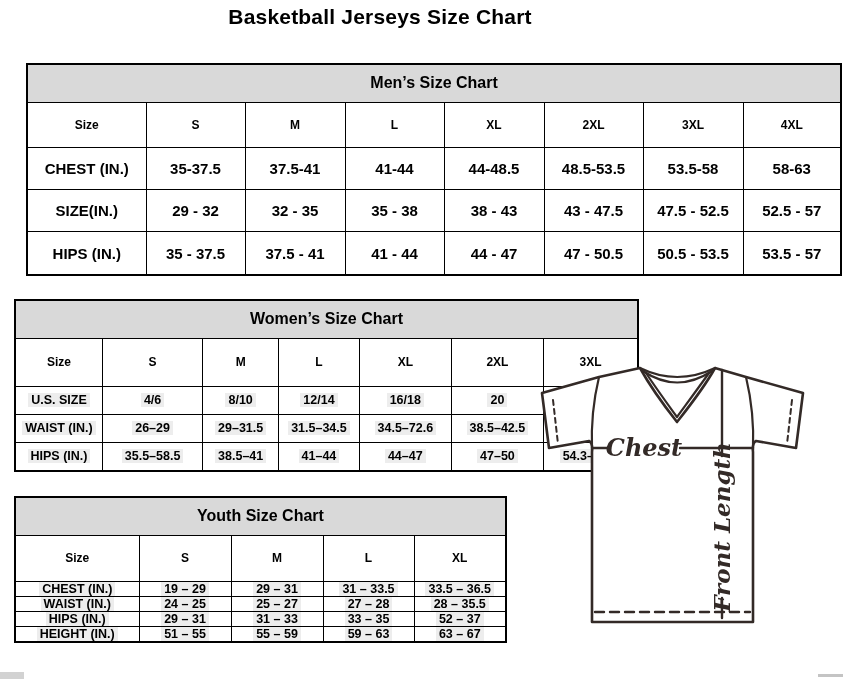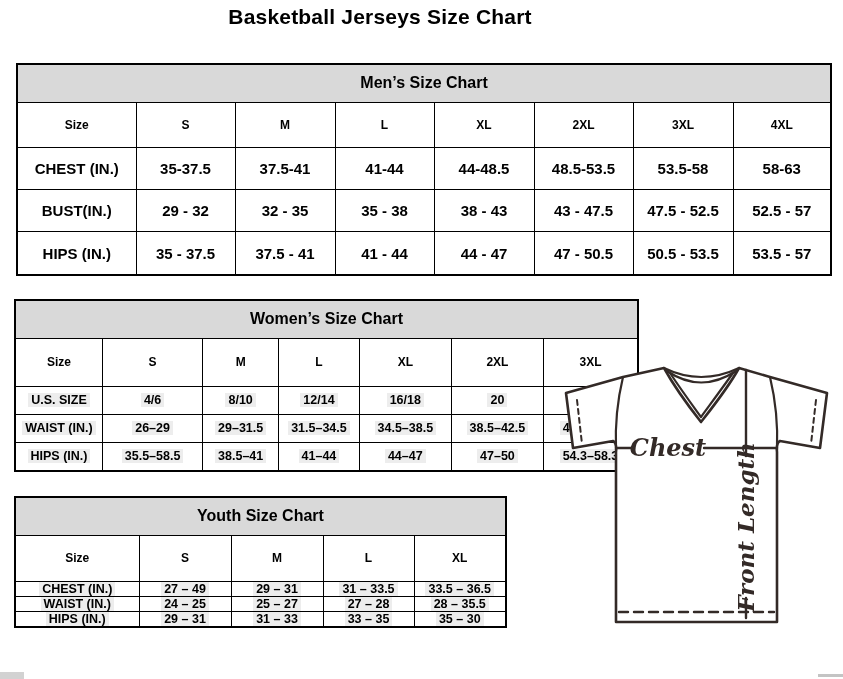--- a/index.html
+++ b/index.html
@@ -5,21 +5,21 @@
   html,body{margin:0;padding:0;}
   body{
     width:843px;height:679px;position:relative;overflow:hidden;
     background:#ffffff;font-family:"Liberation Sans",sans-serif;color:#000;
   }
   .page-title{
     position:absolute;top:5px;left:0;width:760px;text-align:center;
     font-size:21px;font-weight:bold;letter-spacing:0.2px;
   }
   .tbl-wrap{position:absolute;}
-  #mens-table  {left:2px;top:63px;width:700px;height:213px;padding-left:14px;}
+  #mens-table  {left:12px;top:63px;width:700px;height:213px;padding-left:14px;}
   #womens-table{left:14px;top:299px;width:625px;height:173px;}
   #youth-table {left:14px;top:496px;width:491px;height:126px;}
   table.size-table{
     border-collapse:collapse;table-layout:fixed;width:100%;height:100%;
     border:2px solid #000;
   }
   table.size-table td{
     border:1px solid #000;text-align:center;vertical-align:middle;
     padding:0;overflow:hidden;white-space:nowrap;
   }
@@ -28,21 +28,21 @@
   #mens-table  tr.size-row{height:45px;}
   #womens-table tr.size-row{height:48px;}
   #youth-table tr.size-row{height:46px;}
   tr.size-row td{font-weight:bold;font-size:12px;}
   tr.data-row td{font-weight:bold;}
   #mens-table tr.data-row td{font-size:15px;}
   #mens-table td.label-cell{font-size:14px;}
   #womens-table tr.data-row td,#youth-table tr.data-row td{font-size:12.5px;}
   #womens-table td.label-cell,#youth-table td.label-cell{font-size:11.5px;}
   span.hl{background:#ededed;padding:0 3px;}
-  .jersey-box{position:absolute;left:556px;top:360px;width:285px;height:300px;}
+  .jersey-box{position:absolute;left:532px;top:360px;width:285px;height:300px;}
   .frag{position:absolute;}
   .frag-left{left:0;top:672px;width:24px;height:7px;background:#d2d2d2;}
   .frag-right{left:818px;top:674px;width:25px;height:3px;background:#c4c4c4;}
   .jersey-text{
     font-family:"DejaVu Serif",serif;font-style:italic;font-weight:bold;
     fill:#332a27;
   }
 </style>
 </head>
 <body>
@@ -79,21 +79,21 @@
           <td class="label-cell"><span>CHEST (IN.)</span></td>
           <td><span>35-37.5</span></td>
           <td><span>37.5-41</span></td>
           <td><span>41-44</span></td>
           <td><span>44-48.5</span></td>
           <td><span>48.5-53.5</span></td>
           <td><span>53.5-58</span></td>
           <td><span>58-63</span></td>
         </tr>
         <tr class="data-row">
-          <td class="label-cell"><span>BUST(IN.)</span></td>
+          <td class="label-cell"><span>SIZE(IN.)</span></td>
           <td><span>29 - 32</span></td>
           <td><span>32 - 35</span></td>
           <td><span>35 - 38</span></td>
           <td><span>38 - 43</span></td>
           <td><span>43 - 47.5</span></td>
           <td><span>47.5 - 52.5</span></td>
           <td><span>52.5 - 57</span></td>
         </tr>
         <tr class="data-row">
           <td class="label-cell"><span>HIPS (IN.)</span></td>
@@ -139,21 +139,21 @@
           <td><span class="hl">12/14</span></td>
           <td><span class="hl">16/18</span></td>
           <td><span class="hl">20</span></td>
           <td><span class="hl">22</span></td>
         </tr>
         <tr class="data-row">
           <td class="label-cell"><span class="hl">WAIST (IN.)</span></td>
           <td><span class="hl">26–29</span></td>
           <td><span class="hl">29–31.5</span></td>
           <td><span class="hl">31.5–34.5</span></td>
-          <td><span class="hl">34.5–38.5</span></td>
+          <td><span class="hl">34.5–72.6</span></td>
           <td><span class="hl">38.5–42.5</span></td>
           <td><span class="hl">46.8–50.3</span></td>
         </tr>
         <tr class="data-row">
           <td class="label-cell"><span class="hl">HIPS (IN.)</span></td>
           <td><span class="hl">35.5–58.5</span></td>
           <td><span class="hl">38.5–41</span></td>
           <td><span class="hl">41–44</span></td>
           <td><span class="hl">44–47</span></td>
           <td><span class="hl">47–50</span></td>
@@ -177,38 +177,45 @@
         </tr>
         <tr class="size-row">
           <td>Size</td>
           <td>S</td>
           <td>M</td>
           <td>L</td>
           <td>XL</td>
         </tr>
         <tr class="data-row">
           <td class="label-cell"><span class="hl">CHEST (IN.)</span></td>
-          <td><span class="hl">27 – 49</span></td>
+          <td><span class="hl">19 – 29</span></td>
           <td><span class="hl">29 – 31</span></td>
           <td><span class="hl">31 – 33.5</span></td>
           <td><span class="hl">33.5 – 36.5</span></td>
         </tr>
         <tr class="data-row">
           <td class="label-cell"><span class="hl">WAIST (IN.)</span></td>
           <td><span class="hl">24 – 25</span></td>
           <td><span class="hl">25 – 27</span></td>
           <td><span class="hl">27 – 28</span></td>
           <td><span class="hl">28 – 35.5</span></td>
         </tr>
         <tr class="data-row">
           <td class="label-cell"><span class="hl">HIPS (IN.)</span></td>
           <td><span class="hl">29 – 31</span></td>
           <td><span class="hl">31 – 33</span></td>
           <td><span class="hl">33 – 35</span></td>
-          <td><span class="hl">35 – 30</span></td>
+          <td><span class="hl">52 – 37</span></td>
+        </tr>
+        <tr class="data-row">
+          <td class="label-cell"><span class="hl">HEIGHT (IN.)</span></td>
+          <td><span class="hl">51 – 55</span></td>
+          <td><span class="hl">55 – 59</span></td>
+          <td><span class="hl">59 – 63</span></td>
+          <td><span class="hl">63 – 67</span></td>
         </tr>
       </tbody>
     </table>
   </div>
 
 <div class="jersey-box">
   <svg width="285" height="300" viewBox="0 0 285 300" xmlns="http://www.w3.org/2000/svg">
     <g stroke="#332a27" fill="none" stroke-linejoin="round" stroke-linecap="round">
 
       <path fill="#ffffff" stroke-width="2.6" d="M 108,8

